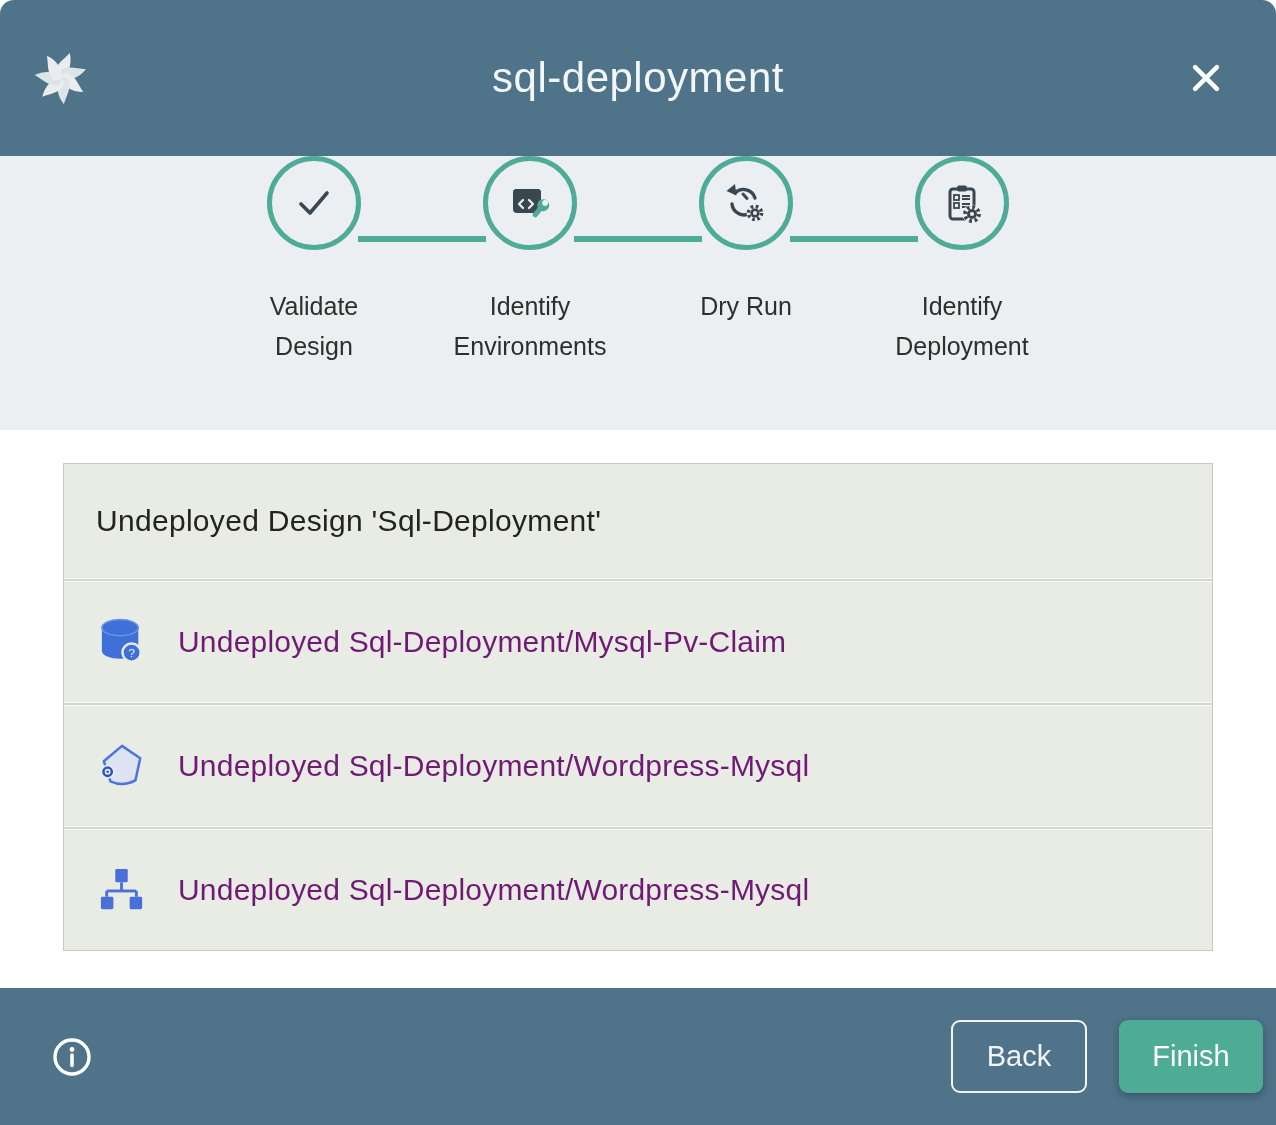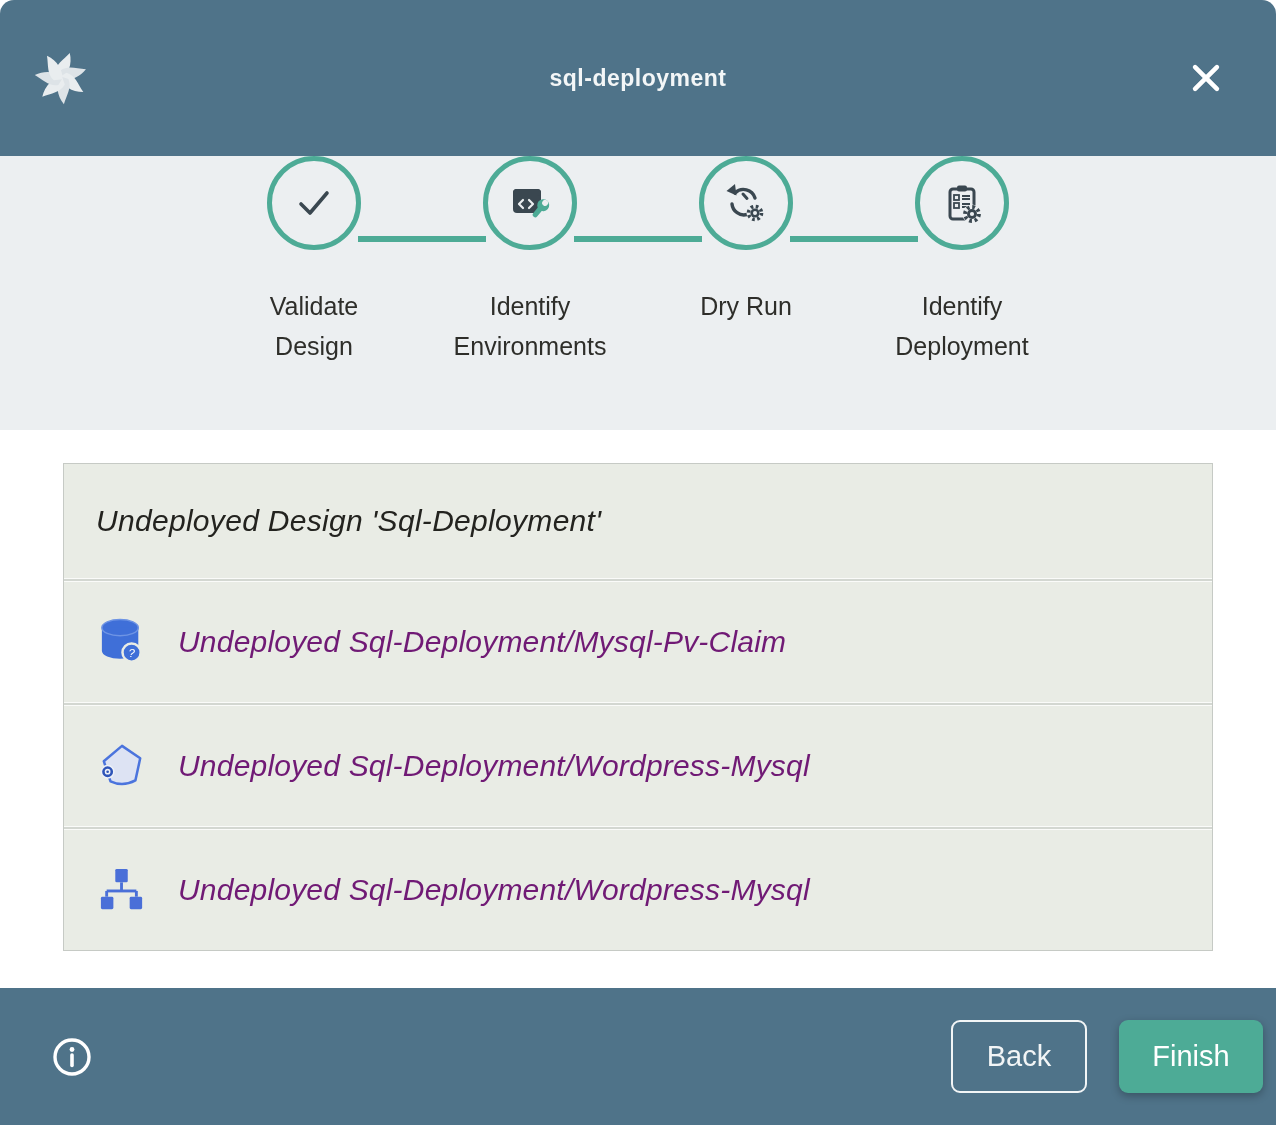--- a/index.html
+++ b/index.html
@@ -4,35 +4,35 @@
 <style>
   * { margin:0; padding:0; box-sizing:border-box; }
   html,body { background:#ffffff; }
   body { font-family:"Liberation Sans", sans-serif; width:1276px; height:1125px; position:relative; }
 
   .dialog { width:1276px; height:1125px; background:#ffffff; border-radius:14px 14px 0 0; overflow:hidden; display:flex; flex-direction:column; }
 
   
   .header { height:156px; background:#4f7389; position:relative; display:flex; align-items:center; justify-content:center; flex:0 0 auto; }
   .logo { position:absolute; left:33px; top:50px; width:56px; height:56px; }
-  .title { color:#f3f6f7; font-size:23px; font-weight:700; letter-spacing:.5px; }
+  .title { color:#f3f6f7; font-size:42px; font-weight:400; letter-spacing:.5px; }
   .close-btn { position:absolute; right:48px; top:56px; width:44px; height:44px; cursor:pointer; background:none; border:none; display:flex; align-items:center; justify-content:center; }
 
   
   .stepper-section { height:274px; background:#eceff1; flex:0 0 auto; display:flex; justify-content:center; }
   .stepper { display:flex; }
   .step { width:216px; display:flex; flex-direction:column; align-items:center; position:relative; }
   .step-circle { width:94px; height:94px; border-radius:50%; border:5px solid #4dab96; background:#eceff1; display:flex; align-items:center; justify-content:center; position:relative; z-index:2; cursor:pointer; }
   .step.active .step-circle { background:#cfd8dc; }
   .step:not(:first-child)::before { content:""; position:absolute; top:80px; right:calc(50% + 44px); width:128px; height:6px; background:#4dab96; z-index:1; }
   .step-label { margin-top:36px; font-size:25px; line-height:40px; color:#2e2e2a; text-align:center; max-width:170px; }
 
   
   .body-area { background:#ffffff; padding:33px 63px 0 63px; flex:0 0 auto; }
-  .panel { width:1150px; border:1px solid #c6cac5; background:#e9ece5;font-style:italic; }
+  .panel { width:1150px; border:1px solid #c6cac5; background:#e9ece5; }
   .panel-header { height:114px; display:flex; align-items:center; padding-left:32px; font-size:30px; font-weight:300; color:#23231f; letter-spacing:.3px; }
   .divider { height:4px; background:#d3d7d1; border-top:1px solid #fafbf9; border-bottom:1px solid #fafbf9; }
   .row { height:120px; display:flex; align-items:center; padding-left:35px; }
   .row-icon { width:46px; height:48px; flex:0 0 auto; display:flex; align-items:center; justify-content:center; }
   .row-text { margin-left:33px; font-size:30px; color:#701a75; letter-spacing:.2px; }
 
   
   .footer { margin-top:auto; height:137px; background:#4f7389; display:flex; align-items:center; position:relative; flex:0 0 auto; }
   .info-btn { position:absolute; left:50px; width:44px; height:44px; background:none; border:none; cursor:pointer; }
   .footer-buttons { margin-left:auto; display:flex; align-items:center; gap:32px; padding-right:13px; }

